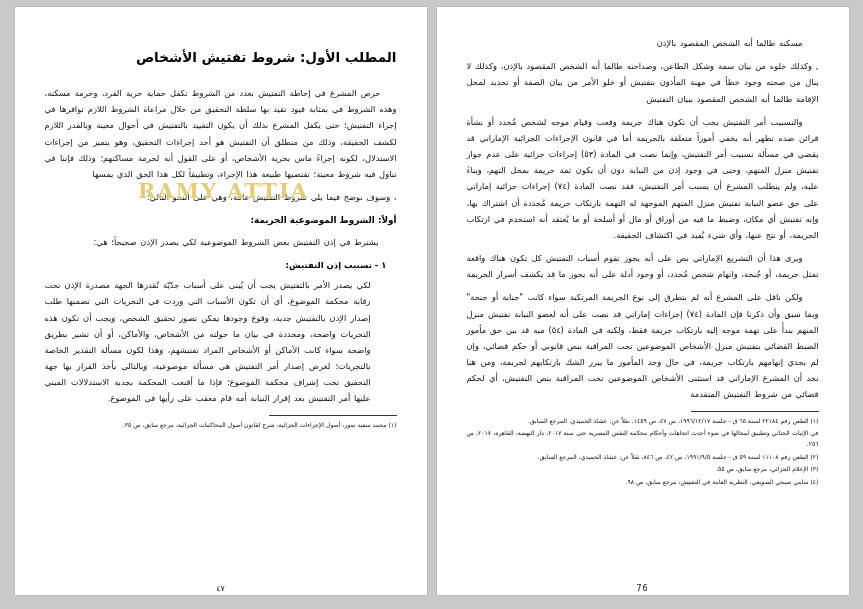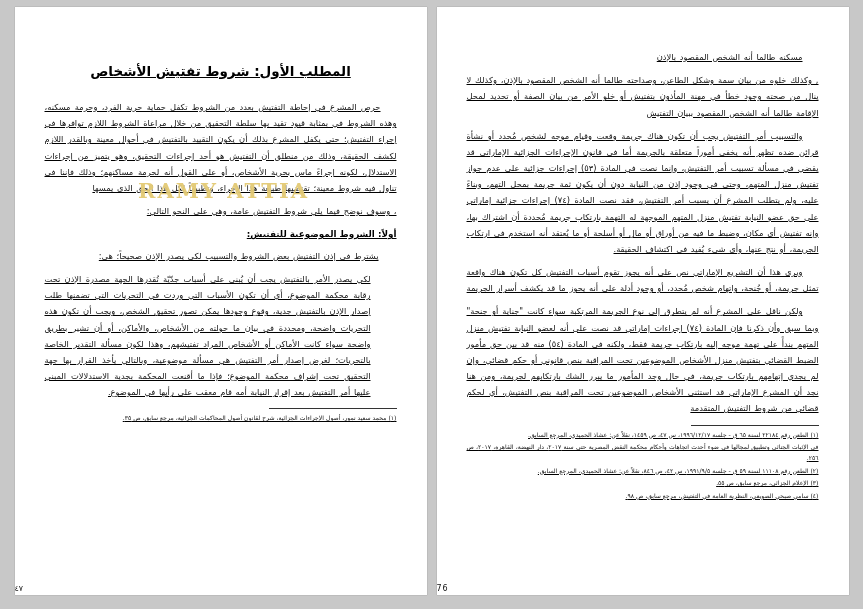--- a/index.html
+++ b/index.html
@@ -22,34 +22,32 @@
     gap: 10px;
     padding-top: 7px;
     box-sizing: border-box;
   }
   .page {
     position: relative;
     width: 412px;
     height: 588px;
     background: #ffffff;
     box-sizing: border-box;
-    padding: 42px 30px 18px 30px;
+    padding: 28px 30px 18px 30px;
     overflow: hidden;
     box-shadow: 0 0 1px rgba(0,0,0,0.35);
-    text-decoration: underline;
   }
   .page-inner {
     position: relative;
     width: 100%;
     height: 100%;
     direction: rtl;
     text-align: justify;
   }
   .doc-title {
-    text-align: center;
     font-family: "DejaVu Sans", sans-serif;
     font-weight: bold;
     font-size: 13.5px;
     margin: 14px 0 20px 0;
     color: #000;
     letter-spacing: 0px;
   }
   p.body {
     font-size: 8.3px;
     line-height: 1.95;
@@ -93,21 +91,21 @@
   }
   .footnotes p {
     margin: 0 0 2px 0;
     text-align: justify;
   }
   .page-number {
     position: absolute;
     bottom: 2px;
     left: 0;
     right: 0;
-    text-align: left;
+    text-align: center;
     font-size: 8px;
     color: #111;
     letter-spacing: 1px;
   }
   .watermark {
     position: absolute;
     z-index: 30;
     left: 138px;
     top: 178px;
     font-family: "DejaVu Serif", serif;
@@ -144,22 +142,23 @@
       </div>
     </div>
     <div class="page-number">76</div>
   </div>
 
   <div class="page">
     <div class="page-inner">
       <h1 class="doc-title">المطلب الأول: شروط تفتيش الأشخاص</h1>
       <p class="body indent">حرص المشرع في إحاطة التفتيش بعدد من الشروط تكفل حماية حرية الفرد، وحرمة مسكنه، وهذه الشروط في بمثابة قيود تقيد بها سلطة التحقيق من خلال مراعاة الشروط اللازم توافرها في إجراء التفتيش؛ حتى يكفل المشرع بذلك أن يكون التقييد بالتفتيش في أحوال معينة وبالقدر اللازم لكشف الحقيقة، وذلك من منطلق أن التفتيش هو أحد إجراءات التحقيق، وهو يتميز من إجراءات الاستدلال، لكونه إجراءً ماس بحرية الأشخاص، أو على القول أنه لحرمة مساكنهم؛ وذلك فإننا في تناول فيه شروط معينة؛ تقتضيها طبيعة هذا الإجراء، وتطبيقاً لكل هذا الحق الذي يمسها</p>
       <p class="body">، وسوف نوضح فيما يلي شروط التفتيش عامة، وهي على النحو التالي:</p>
-      <p class="heading">أولاً: الشروط الموضوعية للتفتيش:</p>
-      <p class="body pad1">يشترط في إذن التفتيش بعض الشروط والتسبيب لكي يصدر الإذن صحيحاً؛ هي:</p>
+      <p class="heading">أولاً: الشروط الموضوعية الجريمة:</p>
+      <p class="body pad1">يشترط في إذن التفتيش بعض الشروط الموضوعية لكي يصدر الإذن صحيحاً؛ هي:</p>
+      <p class="subheading">١ - تسبيب إذن التفتيش:</p>
       <p class="body pad2">لكي يصدر الأمر بالتفتيش يجب أن يُبنى على أسباب جدّيّة تُقدرها الجهة مصدرة الإذن تحت رقابة محكمة الموضوع، أي أن تكون الأسباب التي وردت في التحريات التي تضمنها طلب إصدار الإذن بالتفتيش جدية، وقوع وجودها يمكن تصور تحقيق الشخص، ويجب أن تكون هذه التحريات واضحة، ومحددة في بيان ما حولته من الأشخاص، والأماكن، أو أن تشير بطريق واضحة سواء كانت الأماكن أو الأشخاص المراد تفتيشهم، وهذا لكون مسألة التقدير الخاصة بالتحريات؛ لغرض إصدار أمر التفتيش هي مسألة موضوعية، وبالتالي يأخذ القرار بها جهة التحقيق تحت إشراف محكمة الموضوع؛ فإذا ما أقنعت المحكمة بجدية الاستدلالات المبني عليها أمر التفتيش بعد إقرار النيابة أمه قام معقب على رأيها في الموضوع.</p>
 
       <hr class="footnote-rule">
       <div class="footnotes">
         <p>(١) محمد سعيد نمور، أصول الإجراءات الجزائية، شرح لقانون أصول المحاكمات الجزائية، مرجع سابق، ص ٣٥.</p>
       </div>
     </div>
     <div class="page-number">٤٧</div>
   </div>
 

